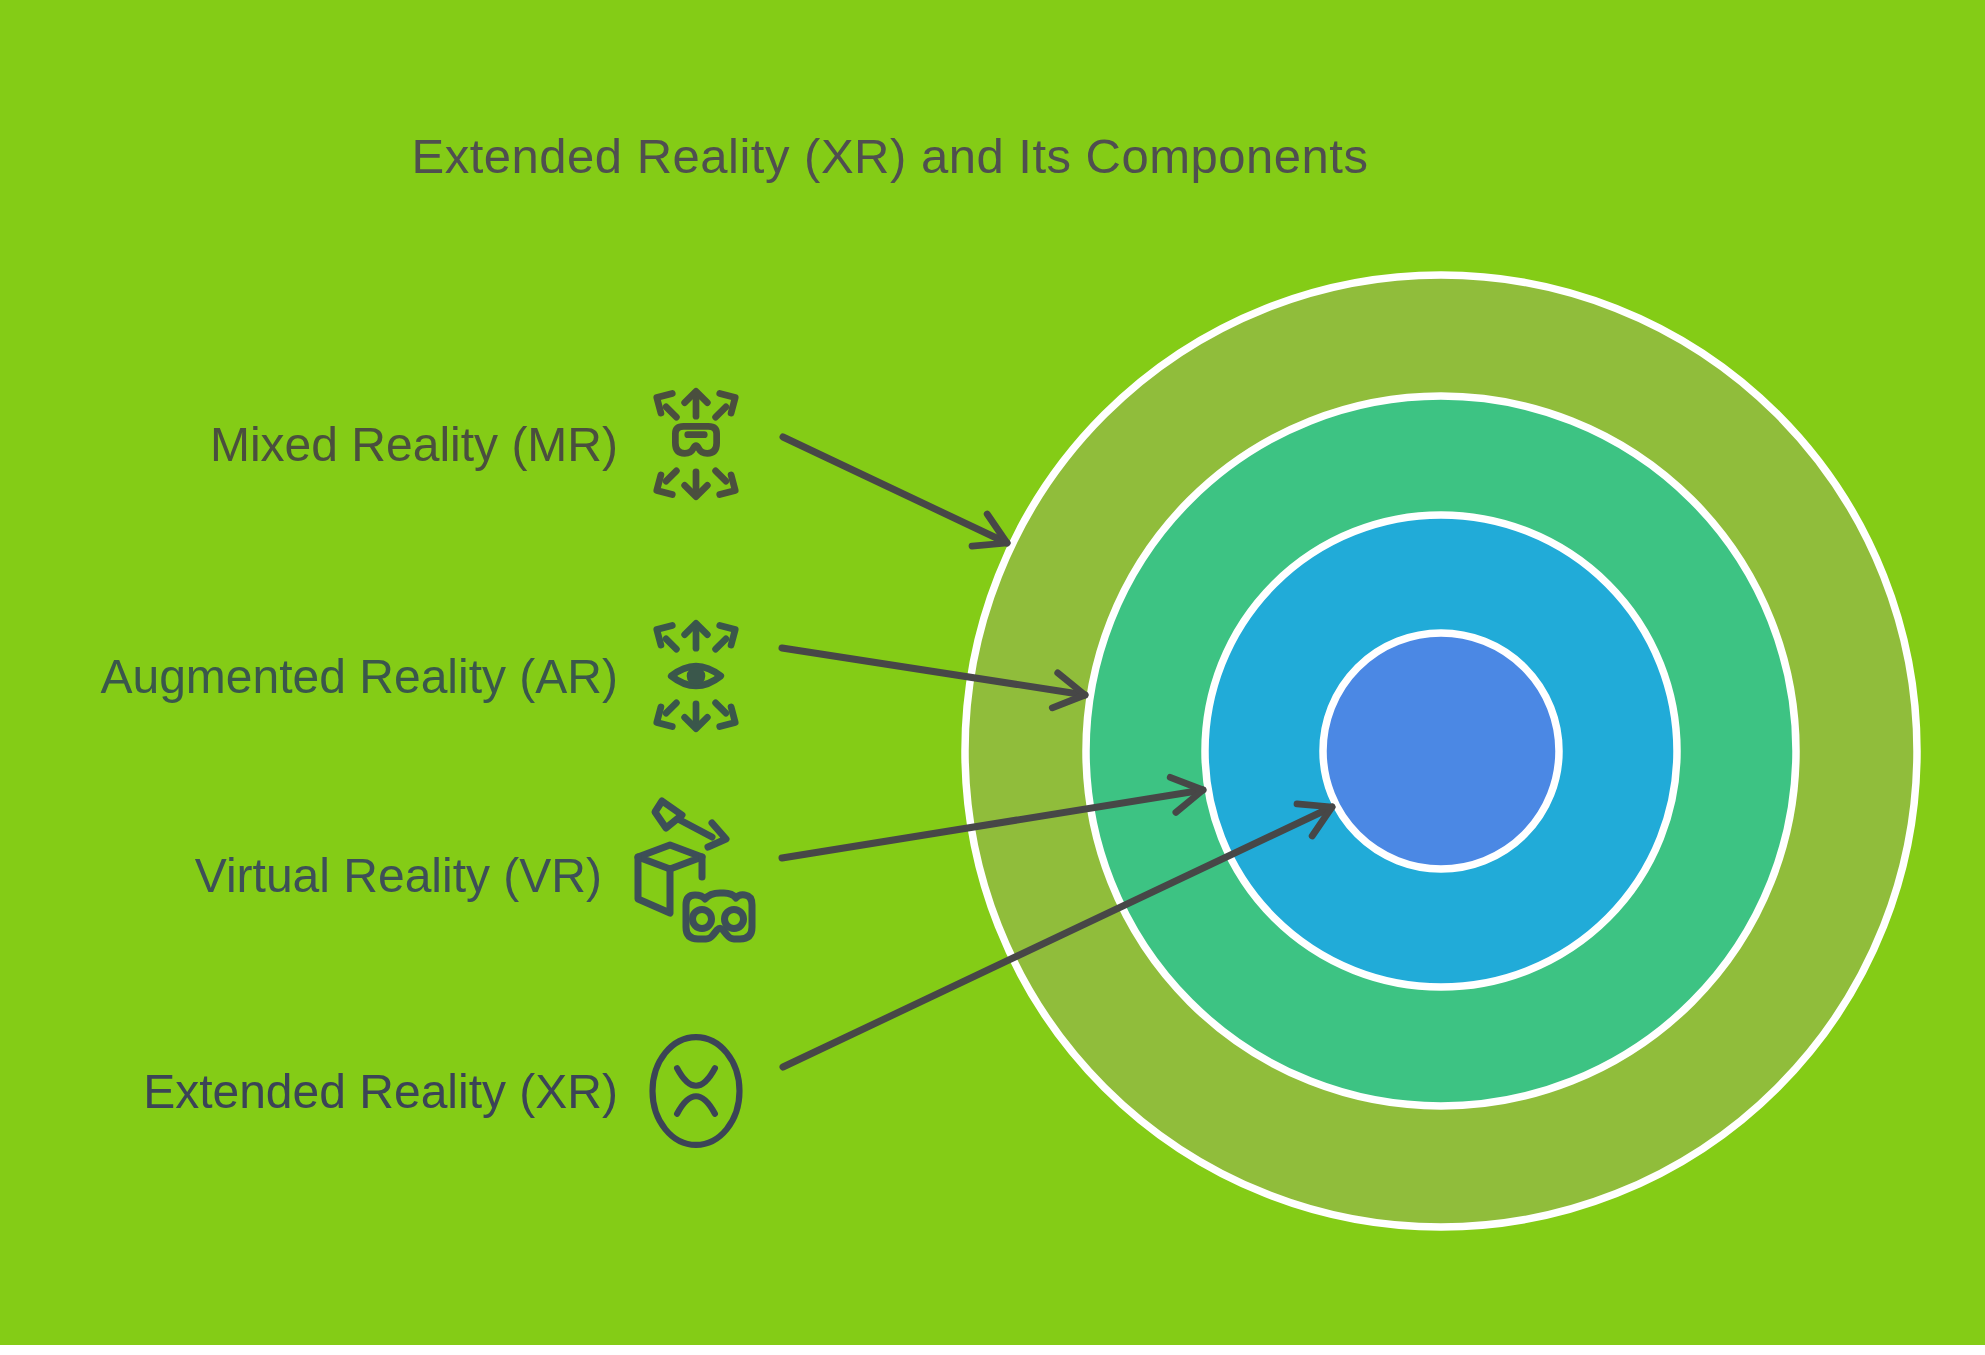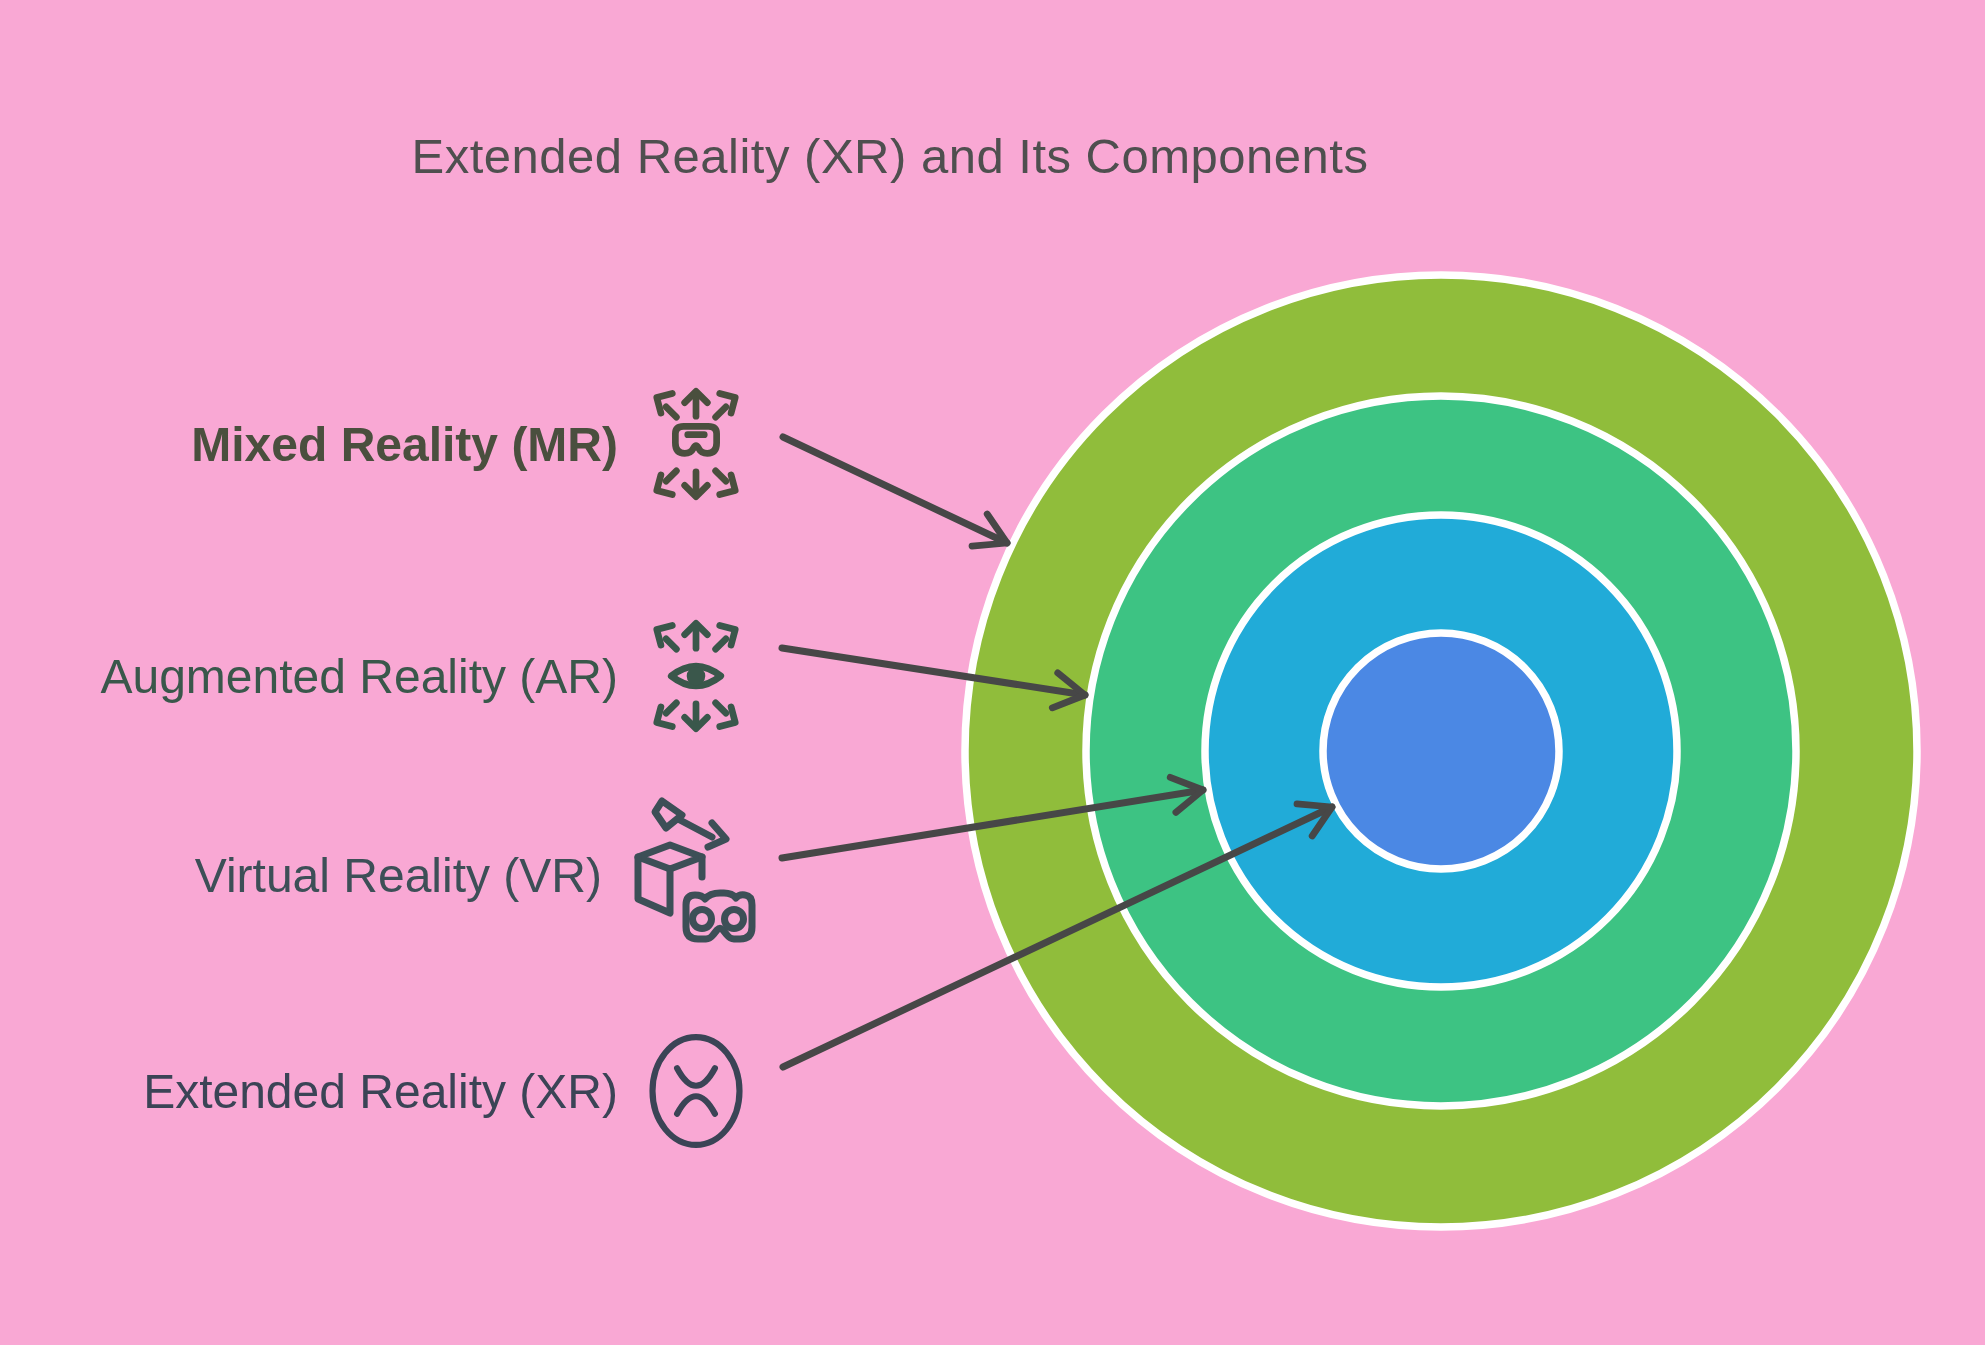--- a/index.html
+++ b/index.html
@@ -14,21 +14,21 @@
   .row-vr{left:40px;top:795px;width:718px;height:160px;}
   .row-xr{left:40px;top:1026px;width:708px;height:130px;text-align:right;}
   .label{font-size:48px;font-weight:400;white-space:nowrap;}
   .iconbox{flex:0 0 auto;display:flex;align-items:center;justify-content:center;}
   .bottom-strip{position:absolute;left:0;bottom:0;width:100%;height:10px;}
   svg{display:block;}
 </style>
 </head>
 <body>
 
-<div class="canvas" style="background-color: #f9a8d4;">
+<div class="canvas" style="background-color: #84cc16;">
 
   <svg class="layer" width="1985" height="1355" viewBox="0 0 1985 1355">
     <defs>
       <marker id="ah" viewBox="0 0 12 12" refX="10" refY="6" markerWidth="56" markerHeight="56" markerUnits="userSpaceOnUse" orient="auto">
         <path d="M3.5 2.2 L10 6 L3.5 9.8" fill="none" stroke-width="1.45" stroke-linecap="round" stroke-linejoin="round" stroke="#474747"></path>
       </marker>
     </defs>
 
     <circle cx="1441" cy="751" stroke-width="7.5" r="476" fill="#90bd3b" stroke="#ffffff"></circle>
     <circle cx="1441" cy="751" stroke-width="7.5" r="355" fill="#3dc383" stroke="#ffffff"></circle>
@@ -37,21 +37,21 @@
 
     <line x1="783" y1="437" x2="1007" y2="543" stroke-width="7" stroke-linecap="round" marker-end="url(#ah)" stroke="#474747"></line>
     <line x1="782" y1="648" x2="1085" y2="695" stroke-width="7" stroke-linecap="round" marker-end="url(#ah)" stroke="#474747"></line>
     <line x1="782" y1="858" x2="1203" y2="790" stroke-width="7" stroke-linecap="round" marker-end="url(#ah)" stroke="#474747"></line>
     <line x1="783" y1="1067" x2="1332" y2="807" stroke-width="7" stroke-linecap="round" marker-end="url(#ah)" stroke="#474747"></line>
   </svg>
 
   <div class="title" style="color: rgb(79, 79, 79);">Extended Reality (XR) and Its Components</div>
 
   <div class="row row-mr">
-    <span class="label" style="color: rgb(74, 79, 62); font-weight: bold;">Mixed Reality (MR)</span>
+    <span class="label" style="color: rgb(74, 79, 62);">Mixed Reality (MR)</span>
     <span class="iconbox">
       <svg width="104" height="130" viewBox="0 0 100 126">
         <g fill="none" stroke-width="6.5" stroke-linecap="round" stroke-linejoin="round" stroke="#4a4f3e">
           <path d="M50 17 L50 36"></path>
             <path d="M39 23 L50 12 L61 23"></path>
           <path d="M50 109 L50 90"></path>
             <path d="M39 103 L50 114 L61 103"></path>
           <path d="M27 14 L12 18 L16 33"></path>
             <path d="M21 27 L31 37"></path>
           <path d="M73 14 L88 18 L84 33"></path>

